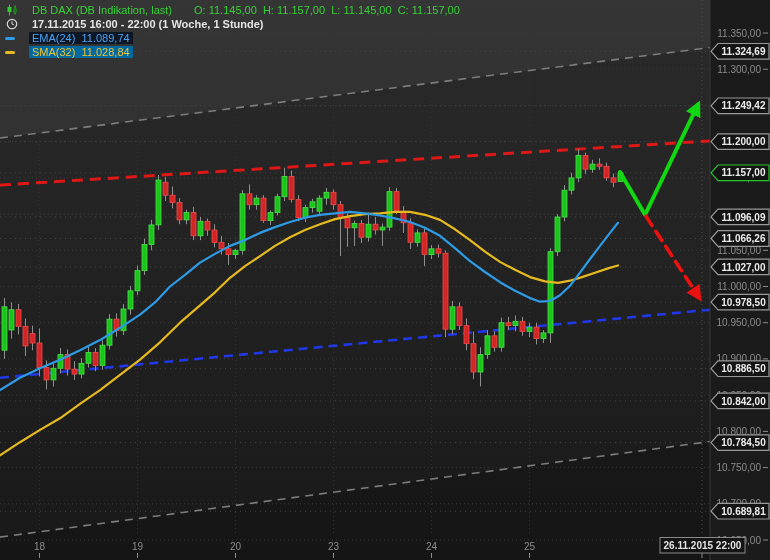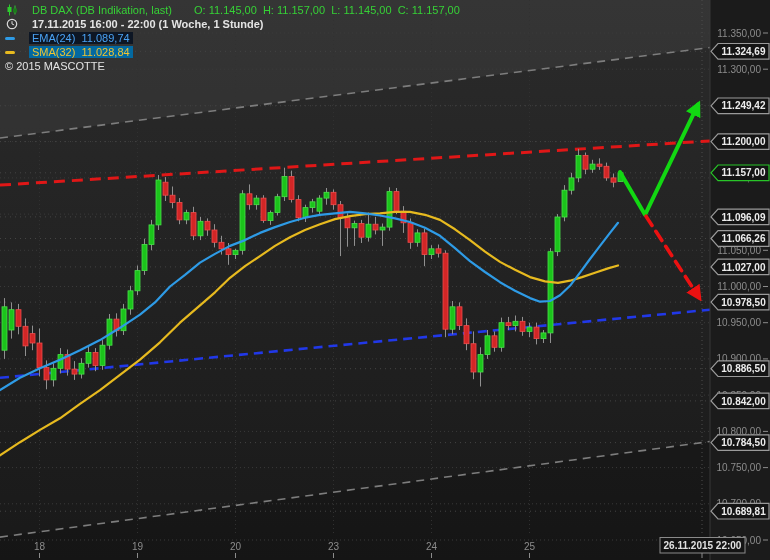--- a/index.html
+++ b/index.html
@@ -387,15 +387,14 @@
       <span>17.11.2015 16:00 - 22:00 (1 Woche, 1 Stunde)</span>
     </div>
     <div class="lrow" style="color: rgb(74, 162, 243);">
       <span class="swatch" style="background: rgb(46, 155, 230);"></span>
       <span class="hl" style="background: rgb(13, 22, 36);"><span>EMA(24)</span>  <span>11.089,74</span></span>
     </div>
     <div class="lrow" style="color: rgb(240, 196, 49);">
       <span class="swatch" style="background: rgb(231, 186, 31);"></span>
       <span class="hl" style="background: #0369a1;"><span>SMA(32)</span>  <span>11.028,84</span></span>
     </div>
-    <div class="lrow" style="color: rgb(228, 228, 228);">© 2015 MASCOTTE</div>
   </div>
 </div>
 
 </body></html>

